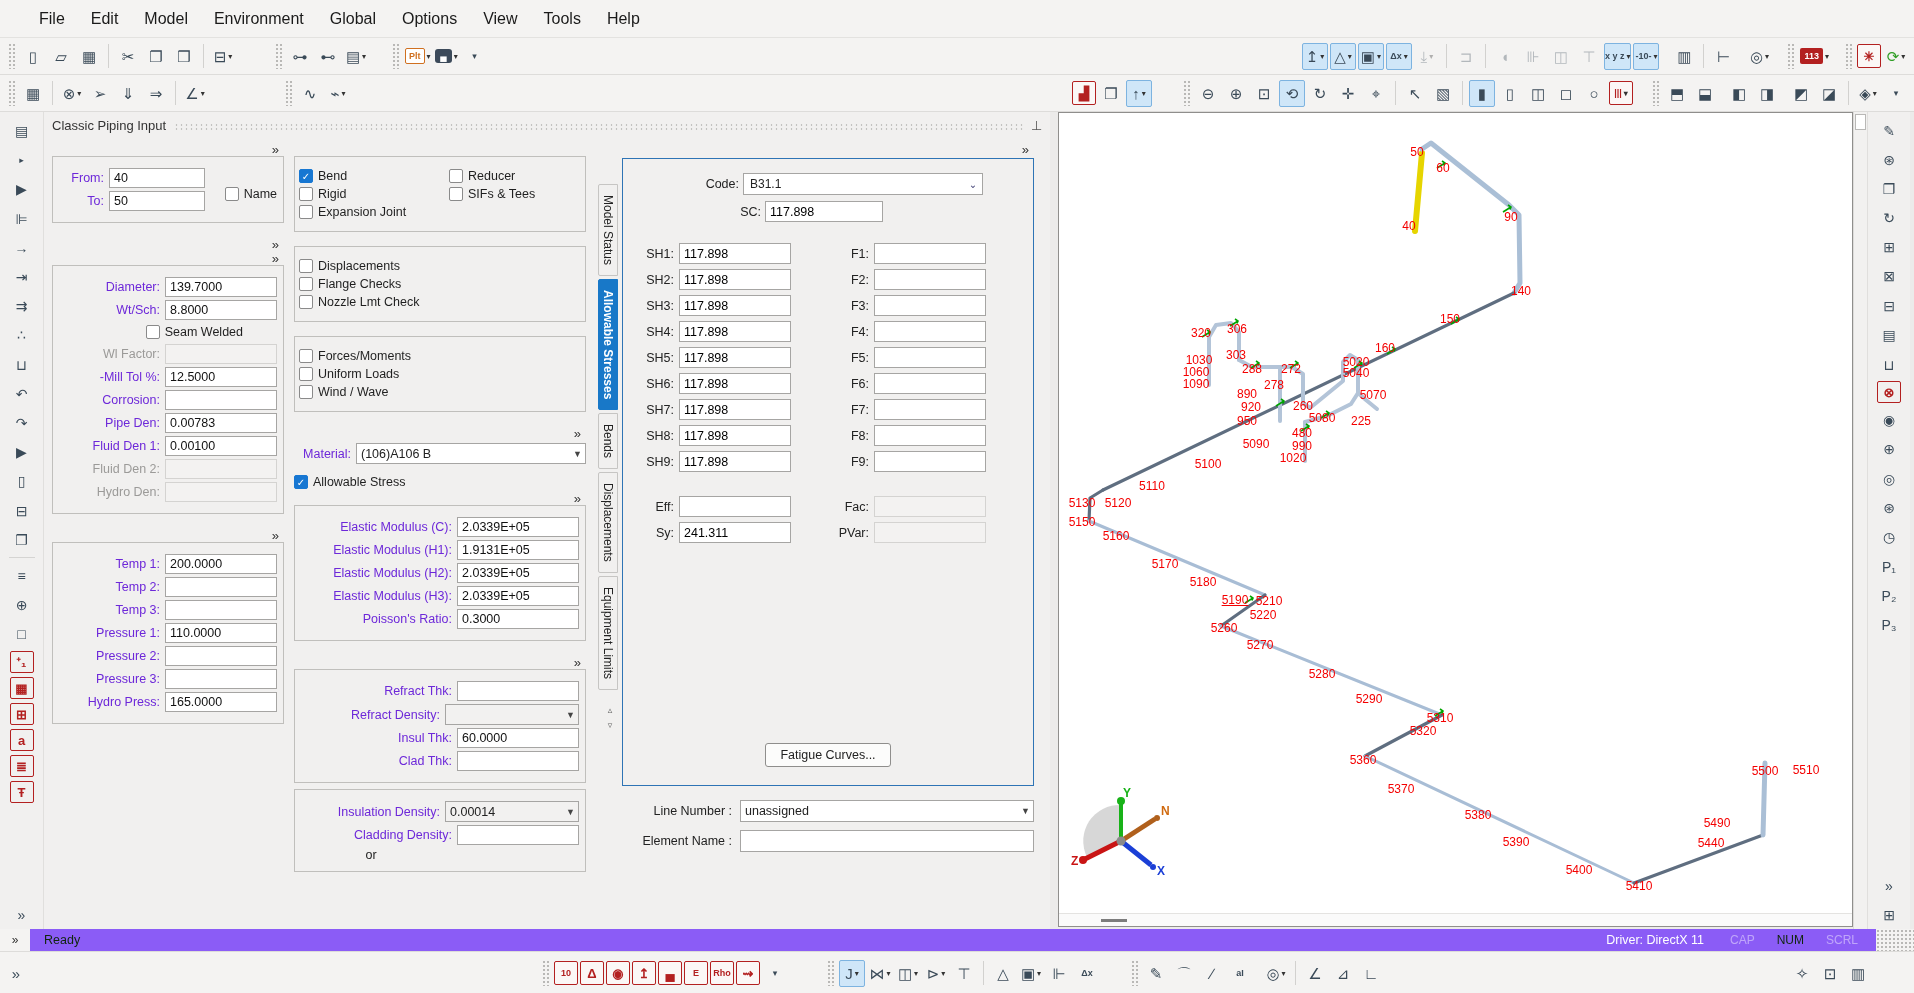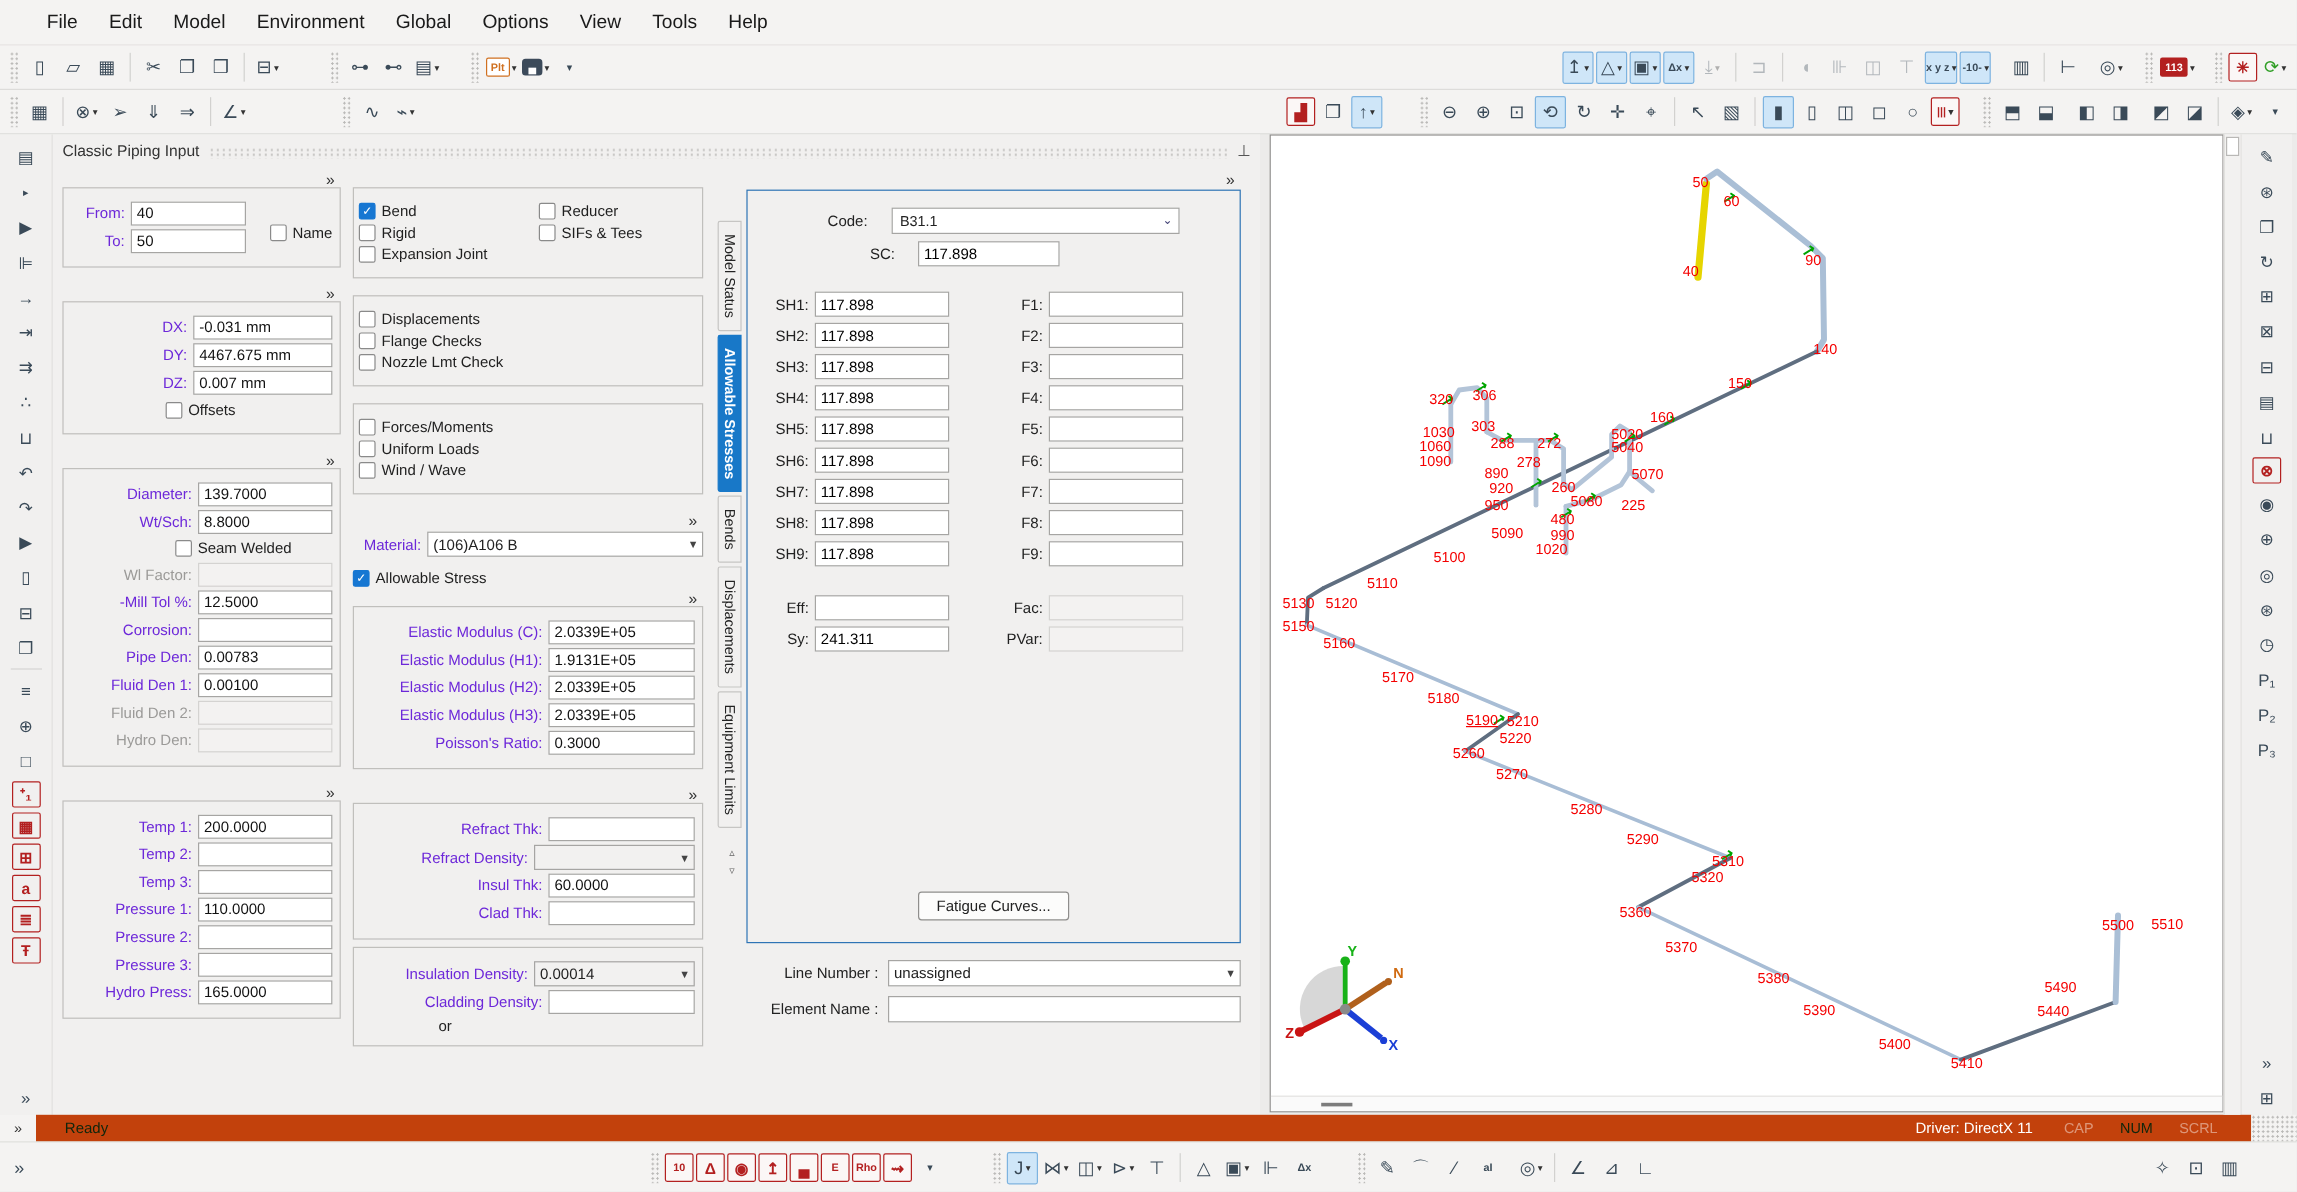--- a/index.html
+++ b/index.html
@@ -74,21 +74,21 @@
   .tabstrip { width:24px; display:flex; flex-direction:column; padding-top:42px; }
   .vtab { writing-mode:vertical-rl; padding:10px 2px; font-size:12px; color:#222;
      border:1px solid #c6c5c3; background:#f1f0ef; margin-bottom:3px; text-align:center;
      border-radius:2px 0 0 2px; }
   .vtab.act { background:#1878c8; color:#fff; font-weight:bold; border-color:#1878c8; }
   .spin { margin-top:10px; text-align:center; color:#666; font-size:9px; line-height:1.6; }
   .c3body { flex:1; display:flex; flex-direction:column; padding-right:14px; }
   .allowpanel { border:1px solid #2e74b5; padding:14px 10px 10px; margin-top:2px;
      height:628px; display:flex; flex-direction:column; }
   .coderow { display:flex; align-items:center; justify-content:center; margin-bottom:6px; }
-  .coderow .fl { width:70px; text-align:right; padding-right:20px; font-size:12.5px; }
+  .coderow .fl { width:70px; text-align:right; padding-right:4px; font-size:12.5px; }
   .ddbtn { width:240px; height:22px; border:1px solid #a6a5a3; background:#fff; display:flex; align-items:center; }
   .ddbtn .cv { flex:1; padding:0 6px; } .ddbtn .ca { width:18px; text-align:center; color:#447; font-size:10px;}
   .shgrid { display:flex; margin-top:10px; }
   .shcol { width:50%; }
   .shrow { display:flex; align-items:center; margin:5px 0; }
   .shrow .fl { width:46px; text-align:right; padding-right:5px; font-size:12.5px; }
   .shrow input { width:112px; height:21px; border:1px solid #a6a5a3; background:#fff;
      font:12.5px "Liberation Sans",sans-serif; padding:0 4px; }
   .shrow input.dis { background:#f3f2f1; border-color:#d4d3d1; }
   .fatrow { margin-top:auto; text-align:center; padding-bottom:8px; }
@@ -104,21 +104,21 @@
   .viewport { position:relative; width:795px; height:815px; background:#fff; border:1px solid #8f8e8c; overflow:hidden; }
   .nlab { position:absolute; transform:translate(-50%,-50%); color:#f40000; font-size:12px; white-space:nowrap; }
   .vscroll { width:14px; background:#f2f1f0; border-left:1px solid #dddcda; position:relative; }
   .vthumb { position:absolute; top:2px; left:1px; width:11px; height:16px; background:#fff; border:1px solid #b9b8b6; }
   .hscroll { position:absolute; left:0; right:0; bottom:0; height:13px; background:#fafafa; border-top:1px solid #e4e3e1; }
   .hthumb { position:absolute; left:42px; top:5px; width:26px; height:3px; background:#7d7d7d; }
   
   .statusrow { height:22px; display:flex; align-items:stretch; }
   .chevbox { width:30px; background:#f4f3f2; color:#333; display:flex; align-items:center;
      justify-content:center; font-size:12px; }
-  .statusbar { flex:1; background:#c2410c; display:flex; align-items:center; padding:0 24px; }
+  .statusbar { flex:1; background:#8b5cf6; display:flex; align-items:center; padding:0 14px; }
   .statusbar .ready { color:#10260c; font-size:12.5px; }
   .statusbar .driver { color:#fff; font-size:12.5px; margin-right:26px; }
   .statusbar .kdim { color:rgba(255,255,255,.45); margin-right:22px; font-size:12px; }
   .statusbar .kon { color:#10260c; margin-right:22px; font-size:12px; }
   .statusgrip { width:38px; background:#f4f3f2;
      background-image:radial-gradient(#b9b8b6 1px, transparent 1.1px); background-size:4px 4px; }
   
   .brow { height:43px; background:#f4f3f2; border-top:1px solid #dddcda; display:flex; align-items:center; padding:0 2px; }
   .sp { height:1px; }
 </style>
@@ -494,40 +494,20 @@
                 <span class="fl">To:</span>
                 <input readonly="" value="50" style="width: 96px;">
               </div>
             </div>
           <div class="ckrow" style="position:absolute; right:-72px; top:26px; right:6px;">
             <span class="ckbox"></span>
             <span class="cklab">Name</span>
           </div>
         </div>
         <div class="chevflat">»</div>
-        <div class="gbox">
-          <div>
-              <div class="frow">
-                <span class="fl">DX:</span>
-                <input readonly="" value="-0.031 mm" style="width: 116px;">
-              </div>
-              <div class="frow">
-                <span class="fl">DY:</span>
-                <input readonly="" value="4467.675 mm" style="width: 116px;">
-              </div>
-              <div class="frow">
-                <span class="fl">DZ:</span>
-                <input readonly="" value="0.007 mm" style="width: 116px;">
-              </div>
-            </div>
-          <div class="ckrow" style="justify-content:center; margin-top:6px;">
-            <span class="ckbox"></span>
-            <span class="cklab">Offsets</span>
-          </div>
-        </div>
         <div class="chevflat">»</div>
         <div class="gbox">
           <div>
               <div class="frow">
                 <span class="fl">Diameter:</span>
                 <input readonly="" value="139.7000" style="width: 112px;">
               </div>
               <div class="frow">
                 <span class="fl">Wt/Sch:</span>
                 <input readonly="" value="8.8000" style="width: 112px;">

